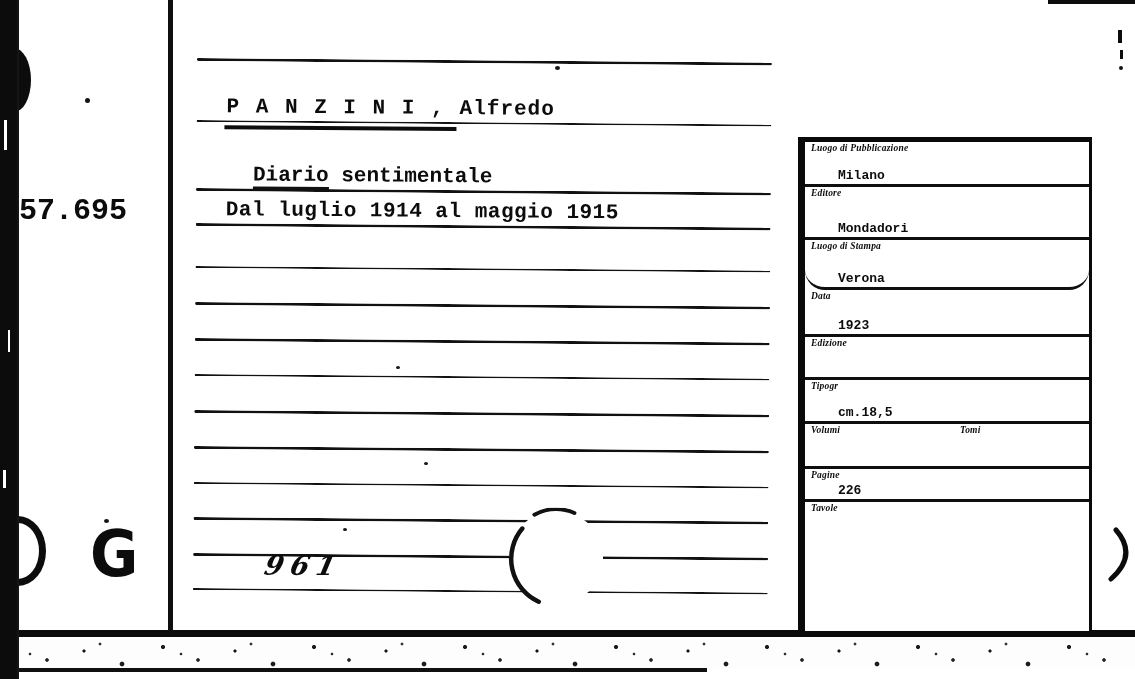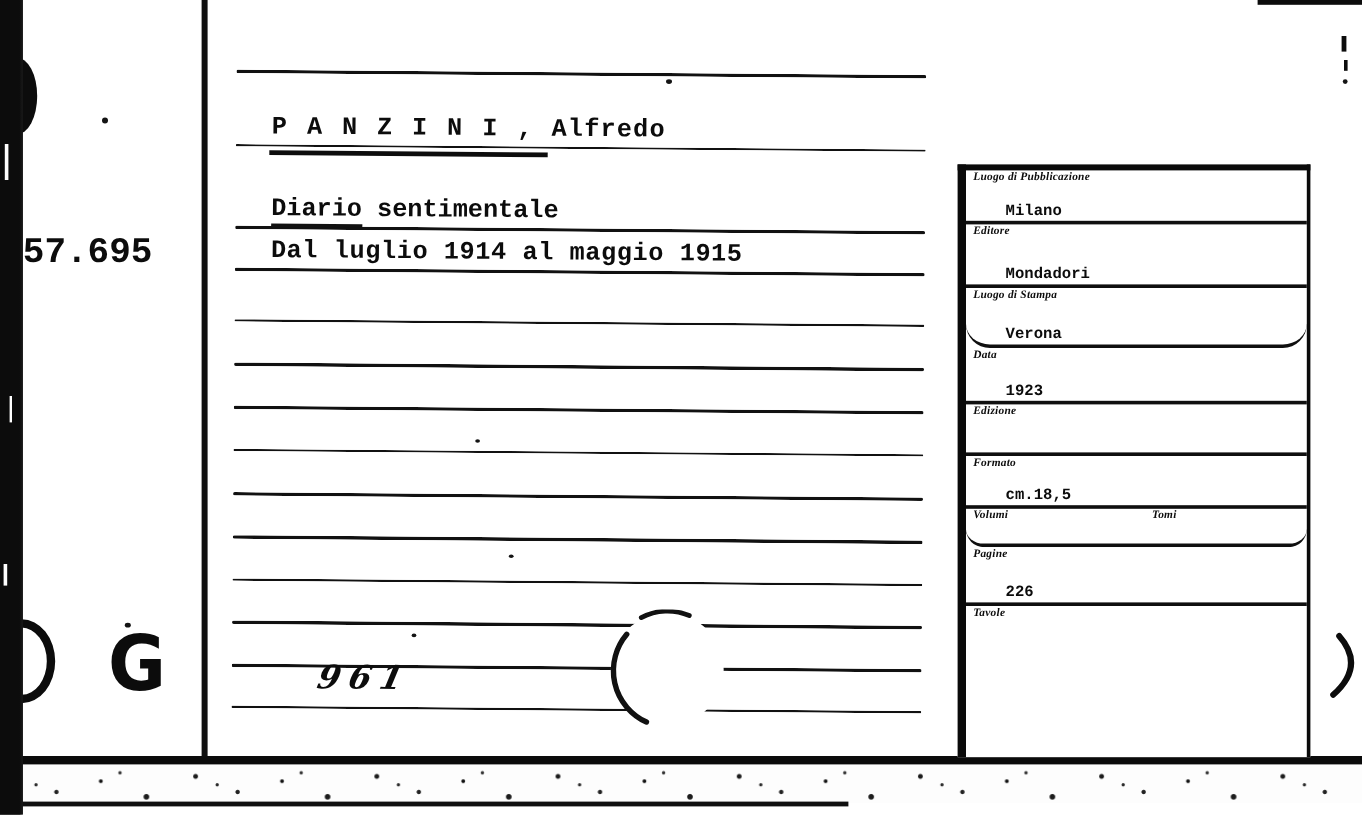--- a/index.html
+++ b/index.html
@@ -44,21 +44,21 @@
   
   #main-area { position:absolute; left:197px; top:55px; width:585px; height:570px;
     transform:rotate(0.45deg); transform-origin:0 0; z-index:10; }
   .rline { position:absolute; left:0; width:575px; height:0; border-top:3px solid #111; border-radius:2px; }
   .rline.thin { border-top-width:2px; }
   #author-line { position:absolute; left:30px; top:40px; white-space:nowrap; font-size:21px; font-weight:700; }
   #author-line .surname { letter-spacing:2px; }
   #author-line .forename { margin-left:14px; letter-spacing:1px; }
   #author-underline { position:absolute; left:28px; top:70px; width:232px; height:4px; background:#0d0d0d; }
   #title-line { position:absolute; left:30px; top:108px; white-space:nowrap; font-size:21px; font-weight:700; }
-  #title-line .u { border-bottom:3px solid #111; padding-bottom:0px; }
+  #title-line .u { border-bottom:3px solid #111; padding-bottom:0px;margin-left:27px; }
   #subtitle-line { position:absolute; left:30px; top:143px; white-space:nowrap; font-size:21px; font-weight:700; letter-spacing:0.5px; }
   #handwritten { position:absolute; left:72px; top:494px; font-family:"DejaVu Serif","Liberation Serif",serif;
     font-style:italic; font-weight:700; font-size:27px; letter-spacing:7px; transform:skewX(-12deg); }
   #stamp-circle { position:absolute; left:313px; top:450px; }
 
   
   #shelf-mark { position:absolute; left:798px; top:16px; width:294px; z-index:12;
     border-bottom:5px solid #0c0c0c; padding:2px 0 8px 34px; box-sizing:border-box;
     font-size:22px; font-weight:700; letter-spacing:2px; white-space:nowrap; }
 
@@ -160,28 +160,28 @@
           <div class="panel-value">Verona</div>
         </div>
         <div class="panel-row" style="height: 47px;">
           <div class="panel-label">Data</div>
           <div class="panel-value">1923</div>
         </div>
         <div class="panel-row" style="height: 43px;">
           <div class="panel-label">Edizione</div>
         </div>
         <div class="panel-row" style="height: 44px;">
-          <div class="panel-label">Formato</div>
+          <div class="panel-label">Tipogr</div>
           <div class="panel-value">cm.18,5</div>
         </div>
-        <div class="panel-row" style="height: 32px; border-radius: 15px;">
+        <div class="panel-row" style="height: 45px;">
           <div class="panel-label">Volumi</div>
           <div class="panel-label second">Tomi</div>
         </div>
-        <div class="panel-row" style="height: 49px;">
+        <div class="panel-row" style="height: 33px;">
           <div class="panel-label">Pagine</div>
           <div class="panel-value">226</div>
         </div>
         <div class="panel-row last" style="height: 64px;">
           <div class="panel-label">Tavole</div>
         </div>
       </div>
   </div>
 
   <svg id="right-edge-arc" width="34" height="62" viewBox="0 0 34 62">

